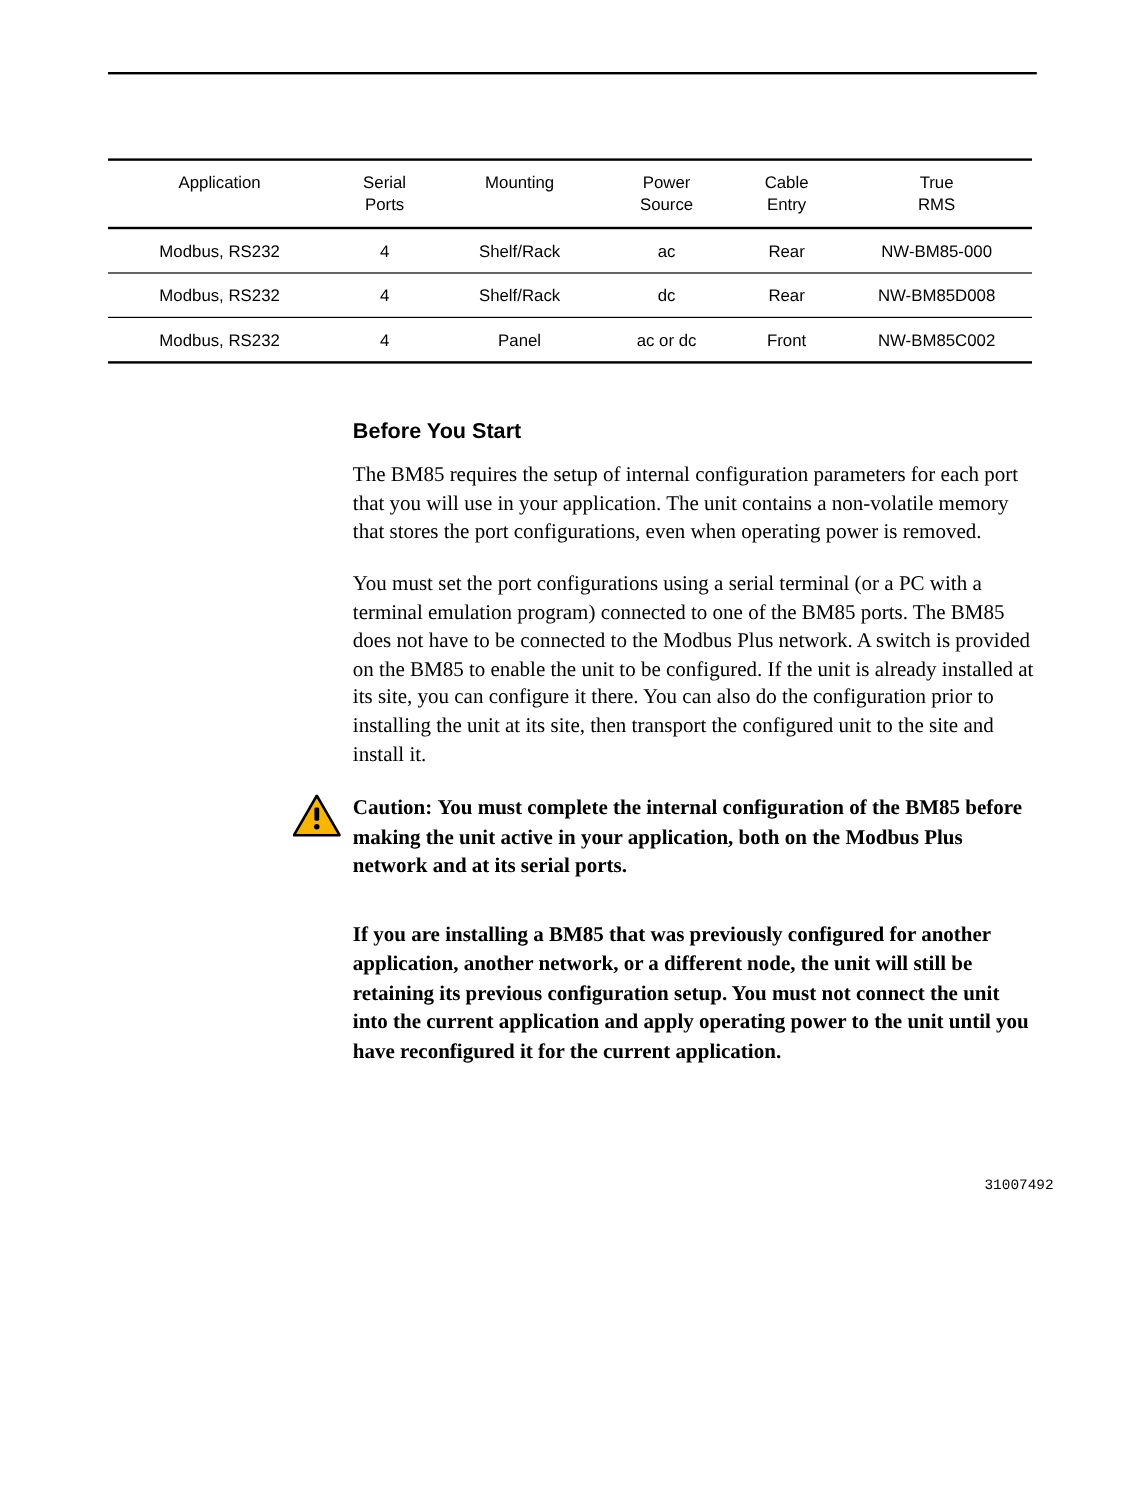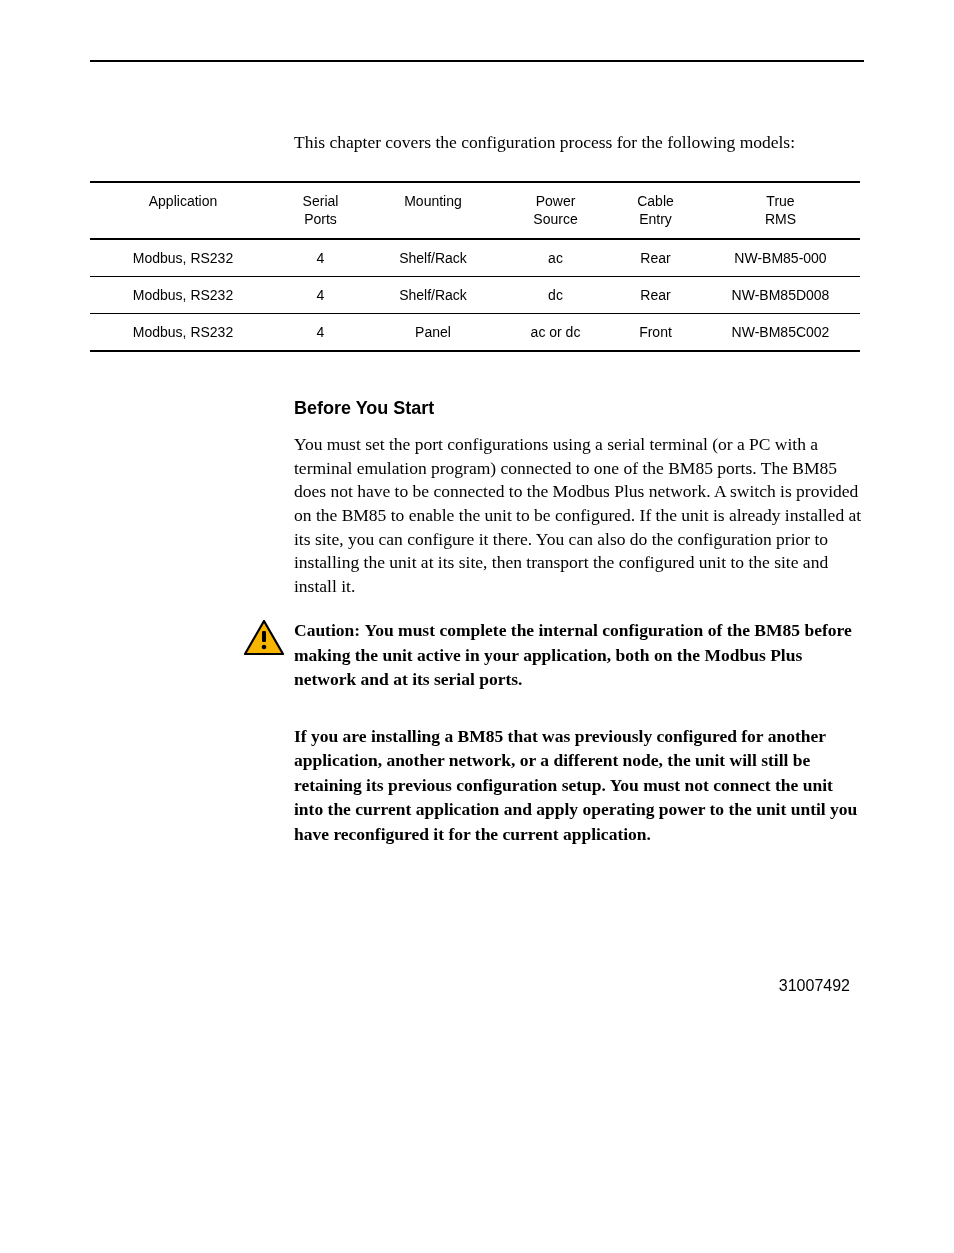--- a/index.html
+++ b/index.html
@@ -18,31 +18,30 @@
 
   .section-head { font-family: "Helvetica Neue", Helvetica, Arial, sans-serif; font-weight: 700; font-size: 18px; margin-top: 46px; margin-bottom: 14px; }
   .body-p { font-size: 17.5px; line-height: 1.35; margin-bottom: 20px; }
   .bold-p { font-size: 17.5px; line-height: 1.4; font-weight: 700; margin-bottom: 20px; }
 
   .caution-row { display: flex; align-items: flex-start; margin-left: -50px; margin-bottom: 32px; }
   .caution-icon { flex: 0 0 40px; margin-right: 10px; margin-top: 2px; }
   .caution-text { flex: 1; font-size: 17.5px; line-height: 1.4; font-weight: 700; }
   .caution-label { font-family: "Century Schoolbook", "Times New Roman", serif; }
 
-  .docnum { position: absolute; right: 104px; bottom: 258px; font-family: Liberation Sans, sans-serif; font-size: 16px; }
+  .docnum { position: absolute; right: 76px; bottom: 258px; font-family: Liberation Mono, monospace; font-size: 12px; }
 </style>
 </head>
 <body>
 
 <div class="page">
   <div class="rule"></div>
 
   <div class="content">
 
-    <p class="intro">This chapter covers the configuration process for the following models:</p>
 
     <table class="models">
       <colgroup>
         <col style="width:180px">
         <col style="width:95px">
         <col style="width:130px">
         <col style="width:115px">
         <col style="width:85px">
         <col style="width:165px">
       </colgroup>
@@ -83,20 +82,21 @@
           <td>Panel</td>
           <td>ac or dc</td>
           <td>Front</td>
           <td>NW-BM85C002</td>
         </tr>
       </tbody>
     </table>
 
     <h3 class="section-head">Before You Start</h3>
 
+    <p class="body-p">The BM85 requires the setup of internal configuration parameters for each port that you will use in your application.  The unit contains a non-volatile memory that stores the port configurations, even when operating power is removed.</p>
     <p class="body-p">You must set the port configurations using a serial terminal (or a PC with a terminal emulation program) connected to one of the BM85 ports. The BM85 does not have to be connected to the Modbus Plus network. A switch is provided on the BM85 to enable the unit to be configured. If the unit is already installed at its site, you can configure it there. You can also do the configuration prior to installing the unit at its site, then transport the configured unit to the site and install it.</p>
 
     <div class="caution-row">
       <div class="caution-icon">
         <svg viewBox="0 0 40 36" width="40" height="36">
           <polygon points="20,1 39,34 1,34" fill="#f7b500" stroke="#000" stroke-width="2.2" stroke-linejoin="round"></polygon>
           <rect x="18" y="11" width="4" height="11" rx="1.2" fill="#000"></rect>
           <circle cx="20" cy="27" r="2.3" fill="#000"></circle>
         </svg>
       </div>

